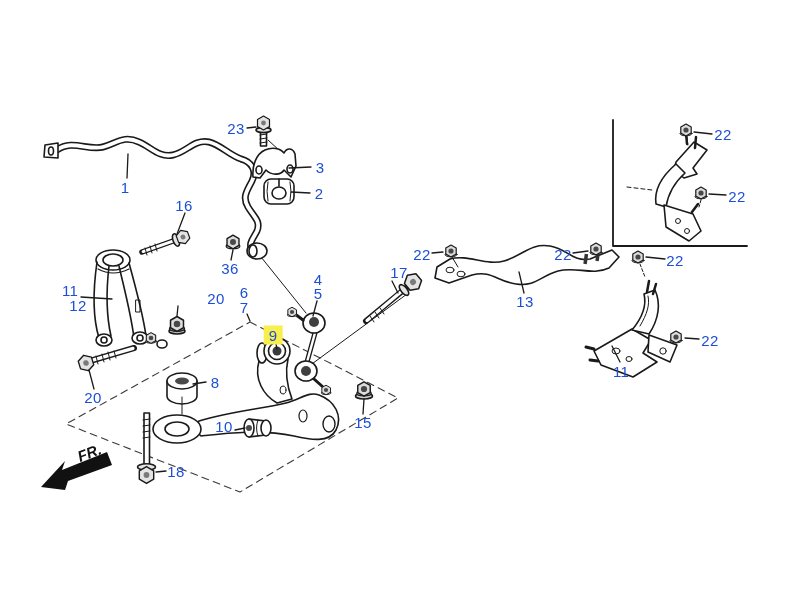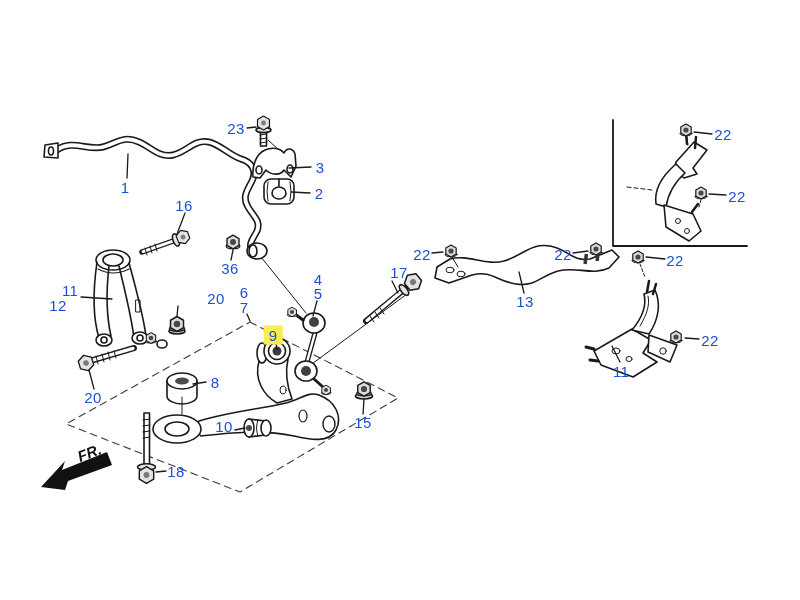--- a/index.html
+++ b/index.html
@@ -305,21 +305,21 @@
       <div class="callout" style="left: 319px; top: 193px;">2</div>
       <div class="callout" style="left: 320px; top: 167px;">3</div>
       <div class="callout" style="left: 318px; top: 279px;">4</div>
       <div class="callout" style="left: 318px; top: 293px;">5</div>
       <div class="callout" style="left: 244px; top: 292px;">6</div>
       <div class="callout" style="left: 244px; top: 307px;">7</div>
       <div class="callout" style="left: 215px; top: 382px;">8</div>
       <div class="callout highlight" style="left: 273px; top: 335px;">9</div>
       <div class="callout" style="left: 224px; top: 426px;">10</div>
       <div class="callout" style="left: 70px; top: 290px;">11</div>
-      <div class="callout" style="left: 58px; top: 305px;">12</div>
+      <div class="callout" style="left: 78px; top: 305px;">12</div>
       <div class="callout" style="left: 525px; top: 301px;">13</div>
       <div class="callout" style="left: 621px; top: 371px;">11</div>
       <div class="callout" style="left: 363px; top: 422px;">15</div>
       <div class="callout" style="left: 184px; top: 205px;">16</div>
       <div class="callout" style="left: 391px; top: 272px; margin-left: 8px;">17</div>
       <div class="callout" style="left: 176px; top: 471px;">18</div>
       <div class="callout" style="left: 93px; top: 397px;">20</div>
       <div class="callout" style="left: 178px; top: 298px; margin-left: 38px;">20</div>
       <div class="callout" style="left: 230px; top: 268px;">36</div>
       <div class="callout" style="left: 422px; top: 254px;">22</div>

